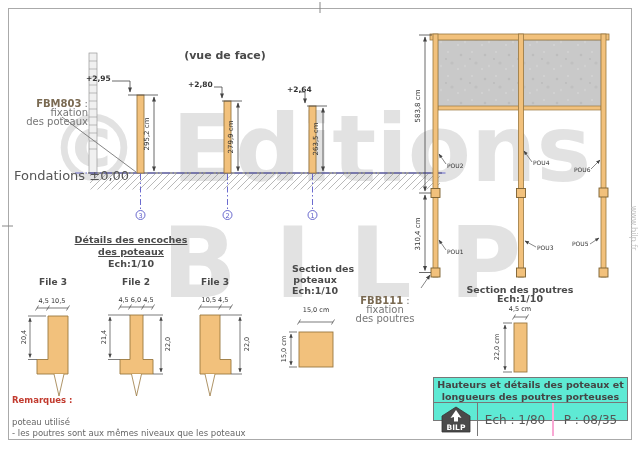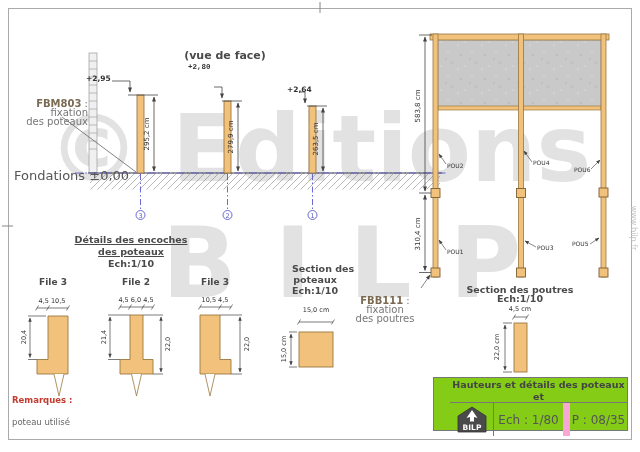--- a/index.html
+++ b/index.html
@@ -15,29 +15,29 @@
   .underl{text-decoration:underline;}
   .dim{font-size:6.5px;color:#333;}
   .dim7{font-size:7px;color:#333;}
   .lvl{font-size:7.5px;font-weight:600;color:#333;}
   .note{font-size:10px;color:#777;line-height:9px;}
   .note b{color:#7a6a52;}
   .pou{font-size:6px;color:#333;}
   .wm{position:absolute;color:rgba(150,150,150,0.28);font-weight:bold;pointer-events:none;}
   .filelbl{font-weight:bold;font-size:9px;color:#4a4a4a;}
   
-  #tblock{position:absolute;left:433px;top:377px;width:195px;height:54px;border:1px solid #777;
-          background:#84cc16;box-sizing:border-box;padding-left:16px;}
+  #tblock{position:absolute;left:433px;top:377px;width:195px;height:44px;border:1px solid #777;
+          background:#5eead4;box-sizing:border-box;}
   #tblock .trow1{height:25px;border-bottom:1px solid #777;box-sizing:border-box;
           text-align:center;font-weight:bold;font-size:9.5px;line-height:11.5px;color:#444;padding-top:1px;}
   #tblock .trow2{display:flex;height:33px;}
   #tblock .cell{box-sizing:border-box;display:flex;align-items:center;justify-content:center;
           font-size:12px;color:#555;}
   #tblock .c1{width:44px;border-right:1px solid #777;}
-  #tblock .c2{width:76px;border-right:7px solid #f9a8d4;}
+  #tblock .c2{width:76px;border-right:2px solid #f9a8d4;}
   #tblock .c3{flex:1;}
   .remark-head{font-size:8.5px;color:#c23b2f;font-weight:bold;}
   .remark-line{font-size:8.5px;color:#666;}
 </style>
 </head>
 <body>
 
 <div id="sheet">
 
   <div class="wm" style="left:48px;top:96px;font-size:92px;">© Editions</div>
@@ -234,21 +234,21 @@
   <div class="t title cx" style="left:225px;top:49px;">(vue de face)</div>
 
   <div class="t note" style="left:16px;top:99px;width:72px;text-align:right;white-space:normal;">
     <b>FBM803</b><span> : fixation</span><br>
     <span>des poteaux</span>
   </div>
 
   <div class="t" style="left:14px;top:168px;font-size:13px;color:#555;">Fondations ±0,00</div>
 
   <div class="t lvl" style="left:86px;top:74px;">+2,95</div>
-  <div class="t lvl" style="left:188px;top:63px;font-family:Liberation Mono, monospace;">+2,80</div>
+  <div class="t lvl" style="left:188px;top:80px;">+2,80</div>
   <div class="t lvl" style="left:287px;top:85px;">+2,64</div>
 
   <div class="vlabel dim7" style="left:147px;top:134px;">295,2 cm</div>
   <div class="vlabel dim7" style="left:231px;top:137px;">279,9 cm</div>
   <div class="vlabel dim7" style="left:316px;top:139px;">263,5 cm</div>
 
   <div class="t subtitle underl cx" style="left:131px;top:234px;">Détails des encoches</div>
   <div class="t subtitle underl cx" style="left:131px;top:246px;">des poteaux</div>
   <div class="t subtitle cx" style="left:131px;top:258px;">Ech:1/10</div>
 
@@ -287,30 +287,32 @@
   <div class="t subtitle cx" style="left:520px;top:284px;">Section des poutres</div>
   <div class="t subtitle cx" style="left:520px;top:293px;">Ech:1/10</div>
   <div class="t dim cx" style="left:520px;top:305px;">4,5 cm</div>
   <div class="vlabel dim" style="left:497px;top:347px;">22,0 cm</div>
 
   <div class="vlabel90" style="left:633px;top:228px;font-size:8px;color:#c4c4c4;">www.bilp.fr</div>
 
   <div id="tblock">
     <div class="trow1">
       <div>Hauteurs et détails des poteaux et</div>
+      <div>longueurs des poutres porteuses</div>
     </div>
     <div class="trow2">
       <div class="cell c1">
         <svg width="30" height="28" viewBox="0 0 30 28">
           <polygon points="15,1 29,10 29,26 1,26 1,10" fill="#4a4a4a" stroke="#333" stroke-width="0.8"></polygon>
           <polygon points="15,4 20.5,12 17,11 17,15.5 13,15.5 13,11 9.5,12" fill="#fff"></polygon>
           <text x="15" y="24" text-anchor="middle" font-size="7.5" font-weight="bold" fill="#fff">BILP</text>
         </svg>
       </div>
       <div class="cell c2">Ech : 1/80</div>
       <div class="cell c3">P : 08/35</div>
     </div>
   </div>
 
   <div class="t remark-head" style="left:12px;top:395px;">Remarques :</div>
   <div class="t remark-line" style="left:12px;top:417px;text-align:right;">poteau utilisé</div>
+  <div class="t remark-line" style="left:12px;top:428px;">- les poutres sont aux mêmes niveaux que les poteaux</div>
 
 </div>
 
 </body></html>

